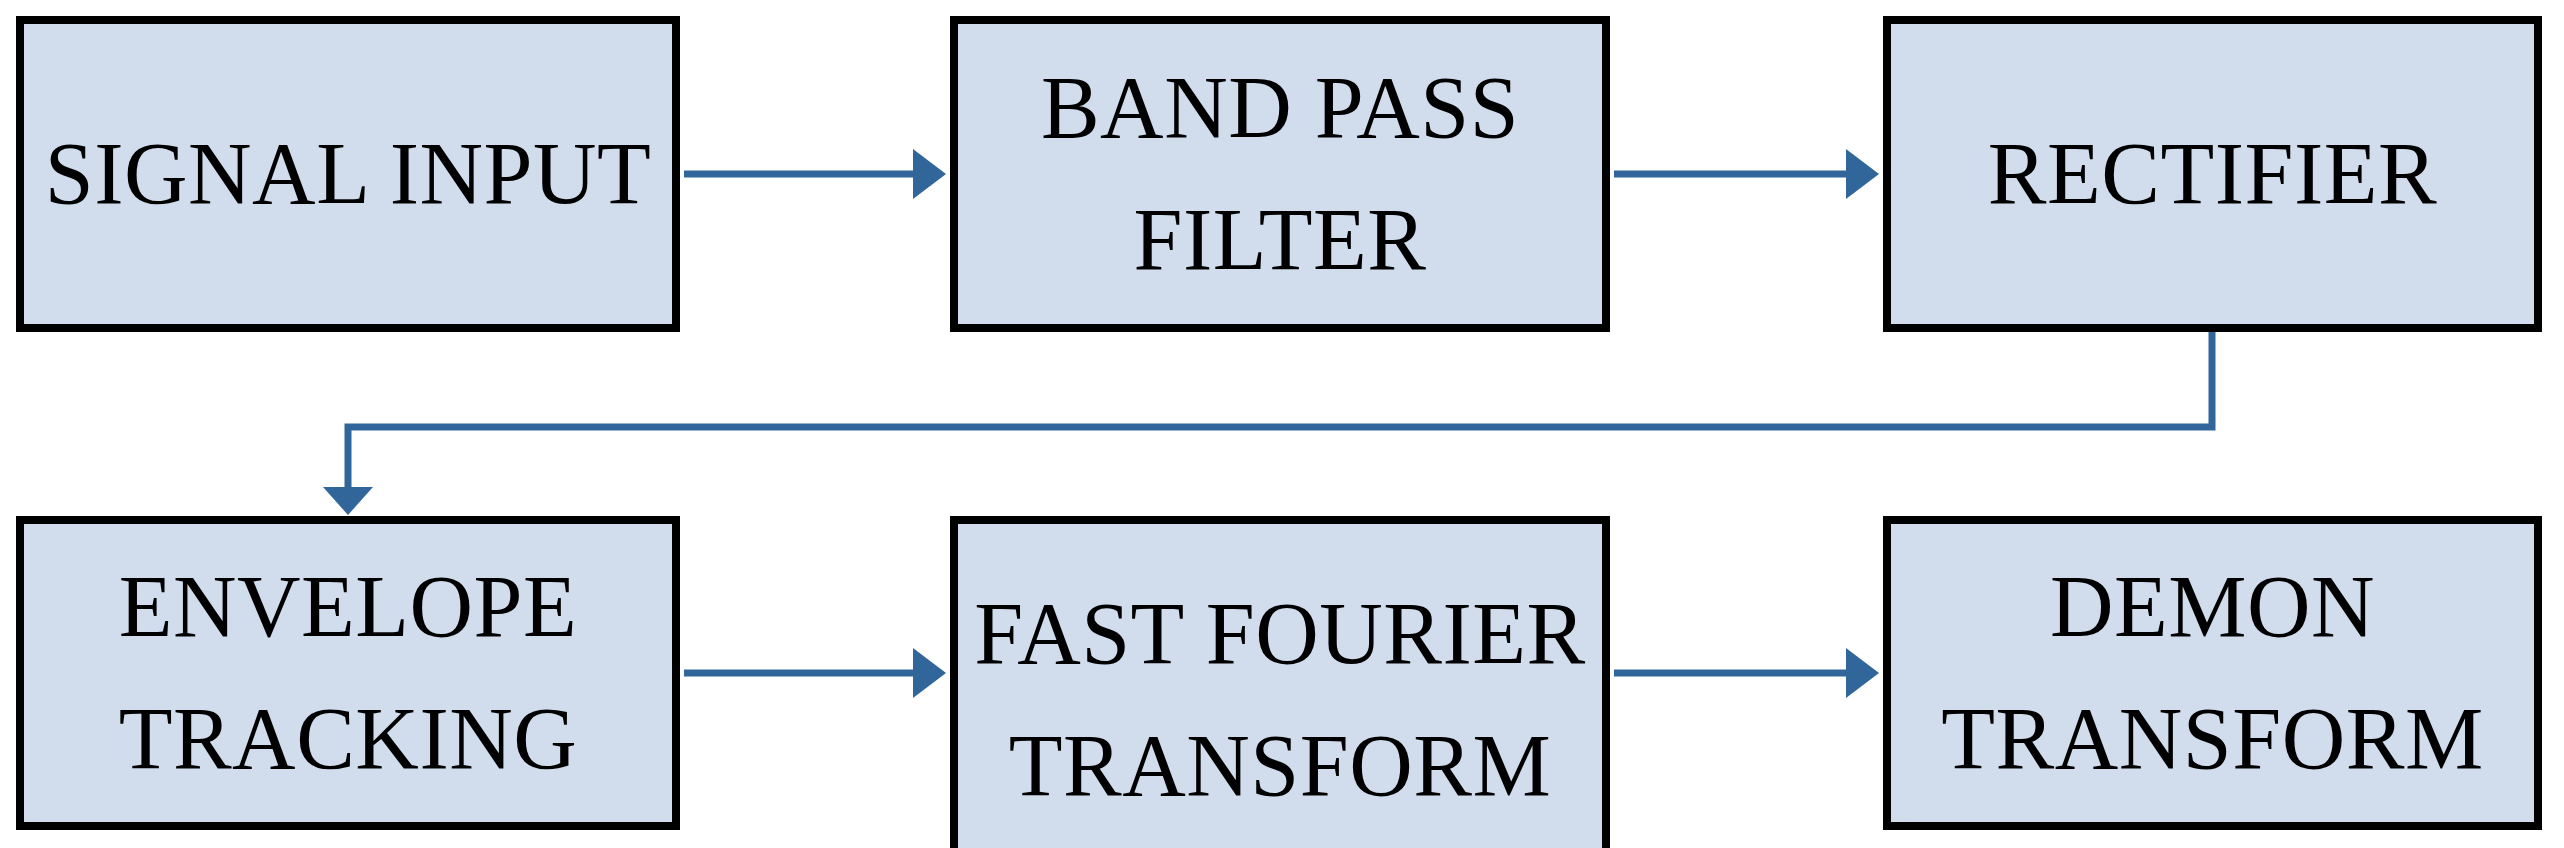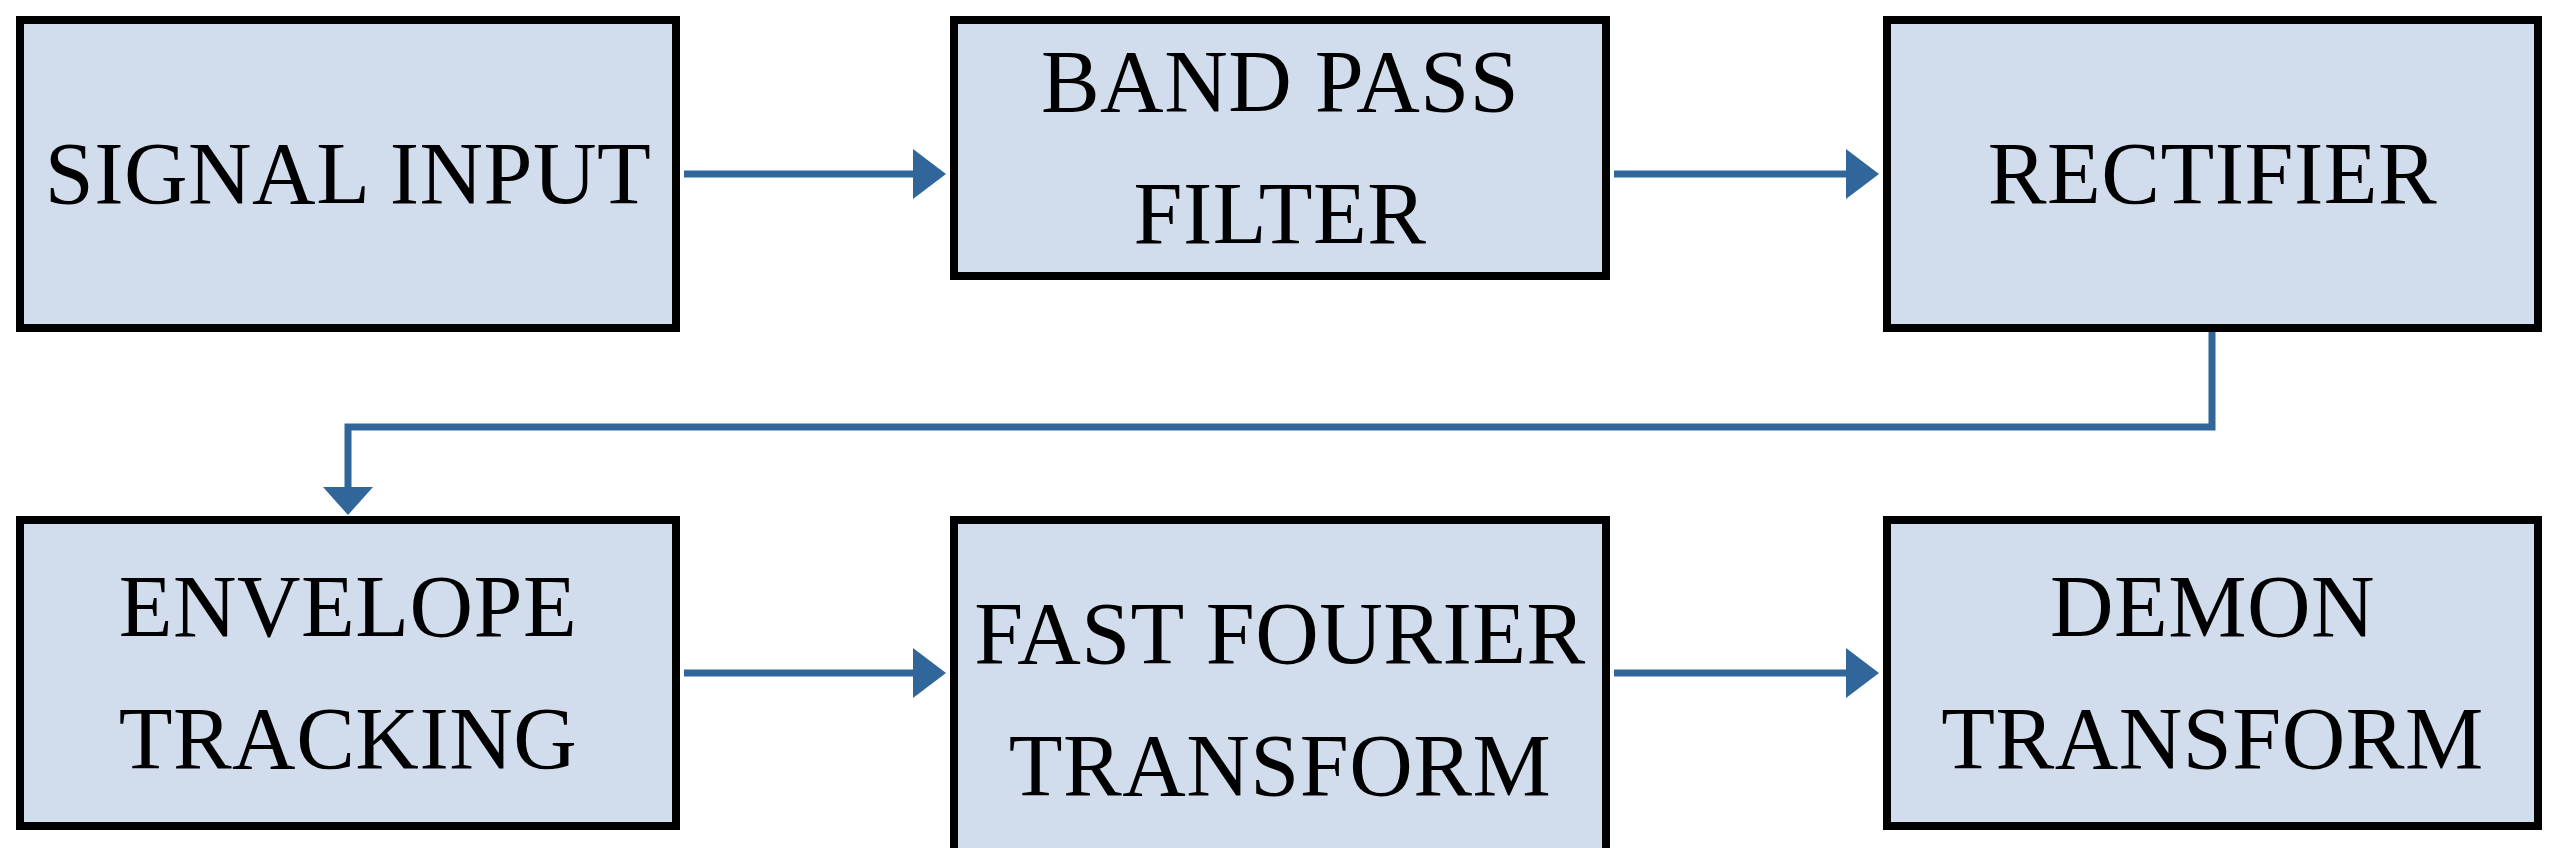--- a/index.html
+++ b/index.html
@@ -35,21 +35,21 @@
   }
   .node-label {
     color: var(--text);
     font-size: 88px;
     line-height: 1.5;
     white-space: pre-line;
     letter-spacing: 0.5px;
   }
   
   .n-signal    { left: 16px;   top: 16px;  width: 664px; height: 316px; }
-  .n-bandpass  { left: 950px;  top: 16px;  width: 660px; height: 264px; }
+  .n-bandpass  { left: 950px;  top: 16px;  width: 660px; height: 316px; }
   .n-rectifier { left: 1883px; top: 16px;  width: 659px; height: 316px; }
   .n-envelope  { left: 16px;   top: 516px; width: 664px; height: 314px; }
   .n-fft       { left: 950px;  top: 516px; width: 660px; height: 367px; }
   .n-demon     { left: 1883px; top: 516px; width: 659px; height: 314px; }
 
   .connector-layer {
     position: absolute;
     left: 0; top: 0;
     width: 2564px;
     height: 848px;

